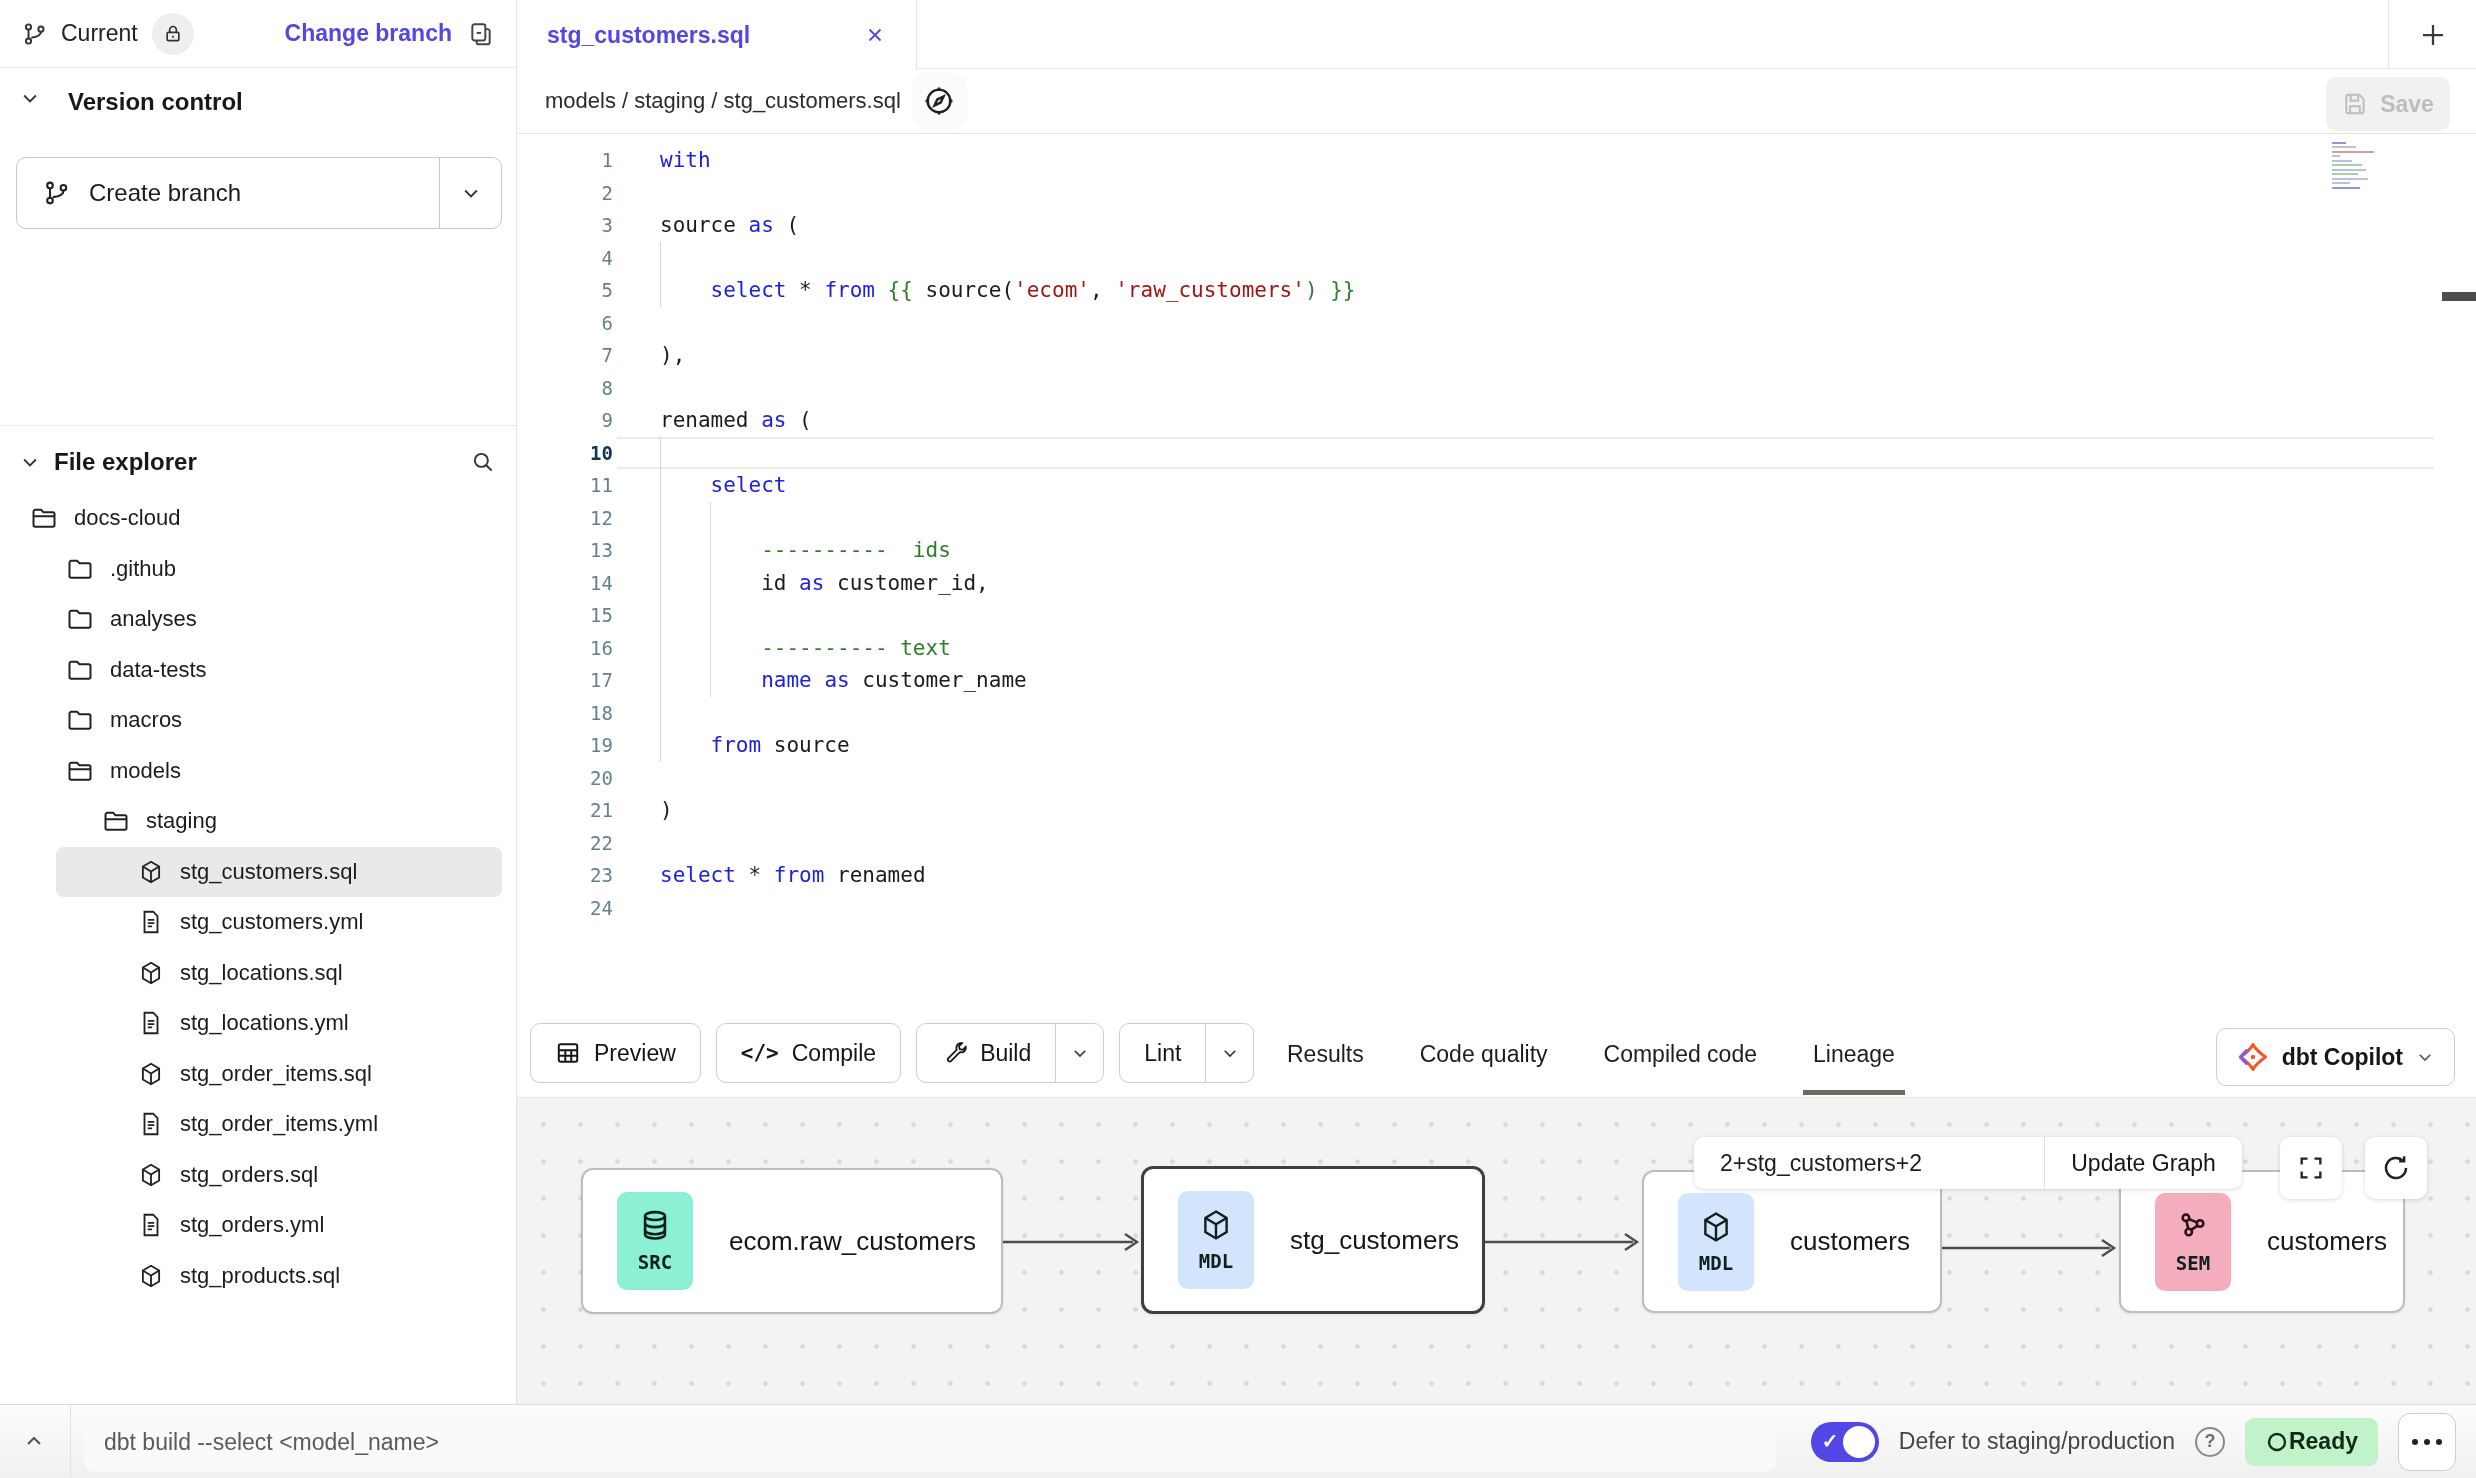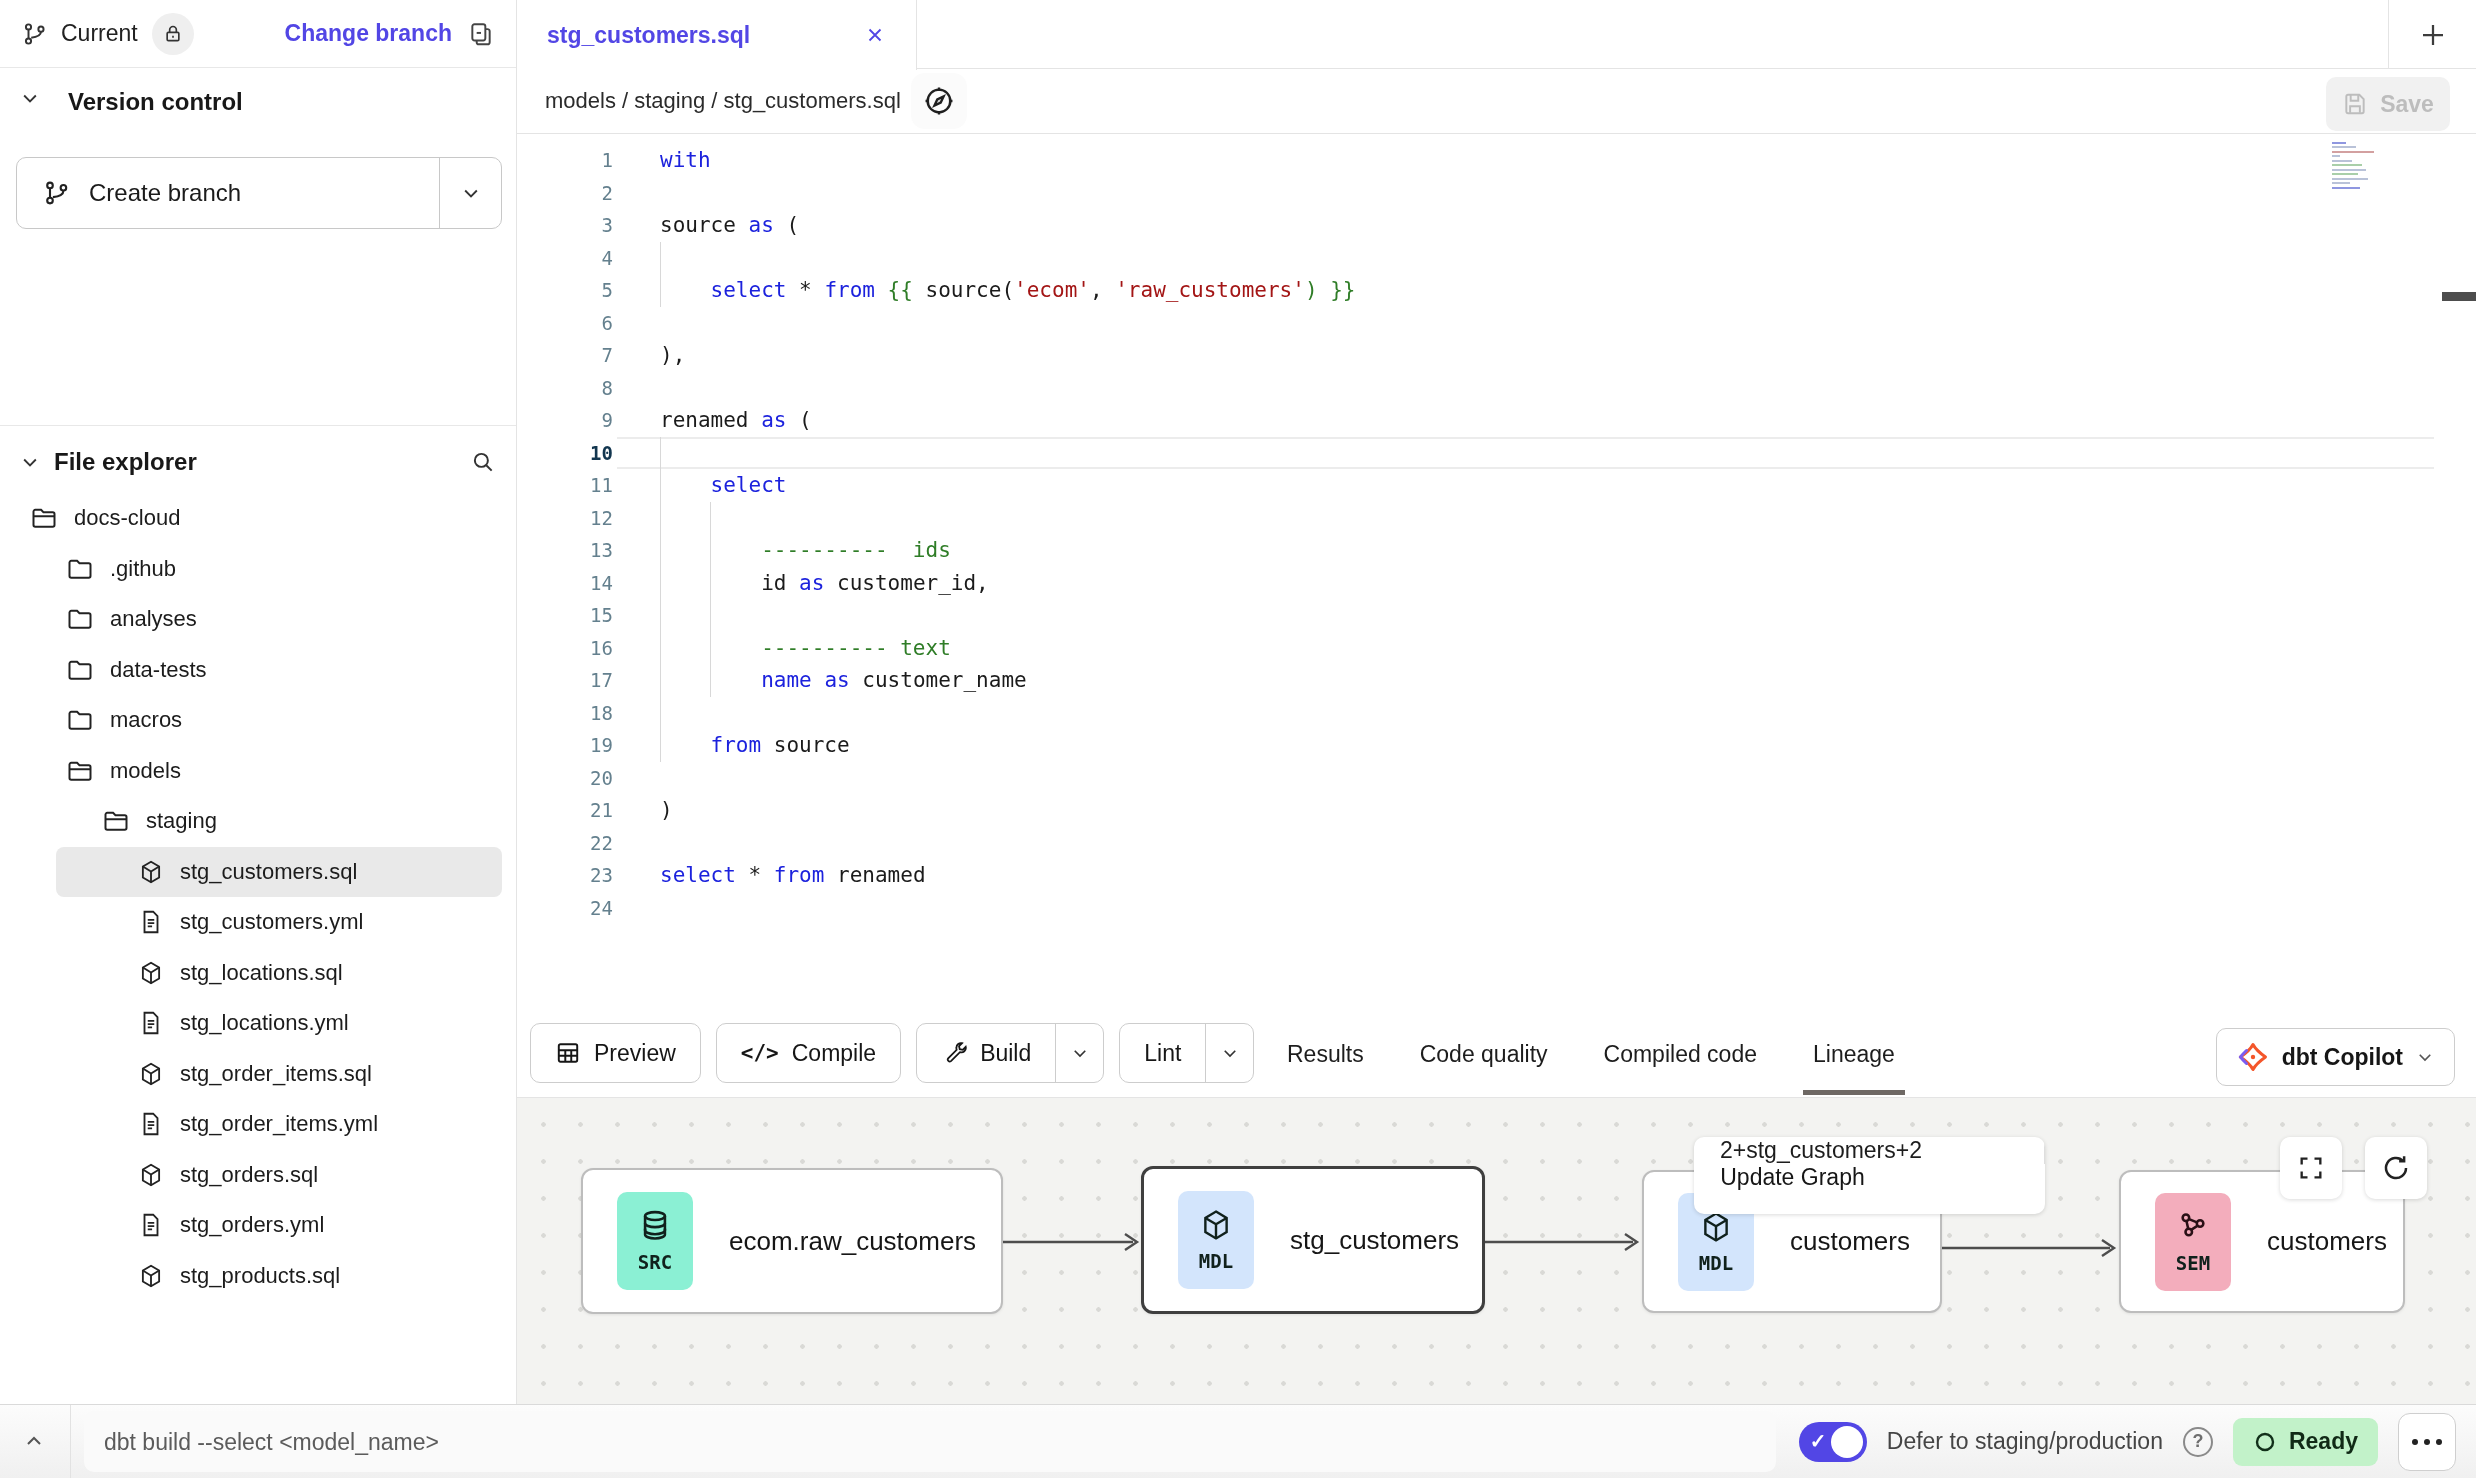--- a/index.html
+++ b/index.html
@@ -85,39 +85,39 @@
   
   .lineage { position:absolute; left:0; top:1098px; right:0; height:306px; background:#f3f3f1;
     background-image:radial-gradient(circle, #d9d9d6 2px, transparent 2.5px); background-size:37px 37px; background-position:8px 8px; }
   .lnode { position:absolute; background:#fff; border:2px solid #bdbdbd; border-radius:12px; box-shadow:0 1px 3px rgba(0,0,0,.08); display:flex; align-items:center; gap:36px; padding-left:34px; }
   .lnode.selected { border:3px solid #3f3f3f; }
   .lbadge { width:76px; height:98px; border-radius:10px; display:flex; flex-direction:column; align-items:center; justify-content:center; gap:8px; }
   .lbadge .bname { font-size:19px; font-weight:bold; font-family:"DejaVu Sans Mono", monospace; color:#10211c; }
   .badge-src { background:#8bf0d4; } .badge-mdl { background:#d3e5fc; } .badge-sem { background:#f3adbc; }
   .nlabel { font-size:26px; color:#161616; }
   .edge { position:absolute; }
-  .graphbar { position:absolute; left:1177px; top:39px; height:77px; display:flex; background:#fff; border-radius:10px; box-shadow:0 1px 4px rgba(0,0,0,.15); z-index:5; overflow:hidden;flex-direction:column; }
+  .graphbar { position:absolute; left:1177px; top:39px; height:52px; display:flex; background:#fff; border-radius:10px; box-shadow:0 1px 4px rgba(0,0,0,.15); z-index:5; overflow:hidden; }
   .ginput { width:351px; display:flex; align-items:center; padding-left:26px; font-size:23px; color:#1d1d1d; border-right:1px solid #dedede; }
   .gupdate { width:197px; display:flex; align-items:center; justify-content:center; font-size:23px; color:#161616; }
   .sqbtn { position:absolute; top:39px; width:62px; height:62px; background:#fff; border-radius:10px; box-shadow:0 1px 4px rgba(0,0,0,.15); display:flex; align-items:center; justify-content:center; z-index:5; }
   .fsbtn { left:1763px; } .rfbtn { left:1848px; }
 
   
   .statusbar { position:absolute; left:0; right:0; bottom:0; height:74px; background:linear-gradient(#fcfcfc,#f0f0f0); border-top:1px solid #dadada; }
   .cmdbox { position:absolute; left:84px; top:6px; bottom:6px; right:700px; background:#fafafa; border-radius:10px; }
   .sb-chevron { position:absolute; left:22px; top:50%; transform:translateY(-50%); }
   .sb-div { position:absolute; left:70px; top:0; bottom:0; width:1px; background:#e2e2e2; }
   .cmdtext { position:absolute; left:104px; top:50%; transform:translateY(-50%); font-size:23px; color:#5b5b5b; }
   .sb-right { position:absolute; right:20px; top:0; bottom:0; display:flex; align-items:center; gap:20px; }
   .toggle { width:68px; height:40px; border-radius:20px; background:#5246e5; position:relative; }
   .toggle .knob { position:absolute; right:4px; top:4px; width:32px; height:32px; border-radius:50%; background:#fff; }
   .toggle .tick { position:absolute; left:11px; top:7px; color:#fff; font-size:20px; font-weight:bold; }
   .deferlabel { font-size:23px; color:#454545; }
   .helpicon { width:30px; height:30px; border-radius:50%; border:2px solid #8a8a8a; color:#6e6e6e; font-size:18px; font-weight:bold; display:flex; align-items:center; justify-content:center; }
-  .readypill { height:48px; border-radius:9px; background:#c2f2c9; display:flex; align-items:center; gap:12px; padding:0 20px; font-size:23px; font-weight:bold; color:#112a16; }
+  .readypill { height:48px; border-radius:9px; background:#c2f2c9; display:flex; align-items:center; padding:0 20px; font-size:23px; font-weight:bold; color:#112a16; }
   .morebtn { width:58px; height:58px; border:1px solid #cfcfcf; border-radius:12px; background:#fff; display:flex; align-items:center; justify-content:center; gap:6px; }
   .morebtn b { width:6px; height:6px; border-radius:50%; background:#222; }
 </style>
 </head>
 <body>
 
 <div class="sidebar">
 
   <div class="branchbar">
     <span>

